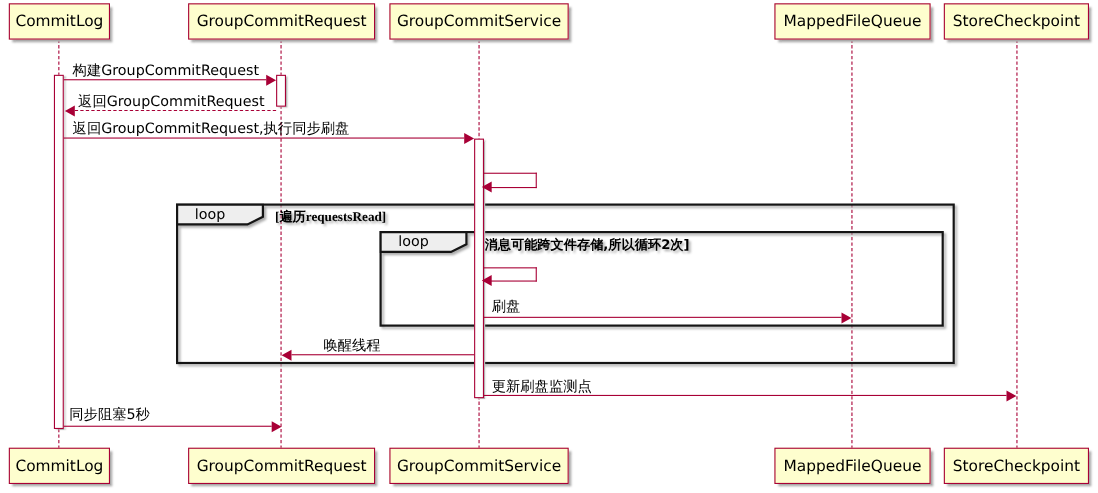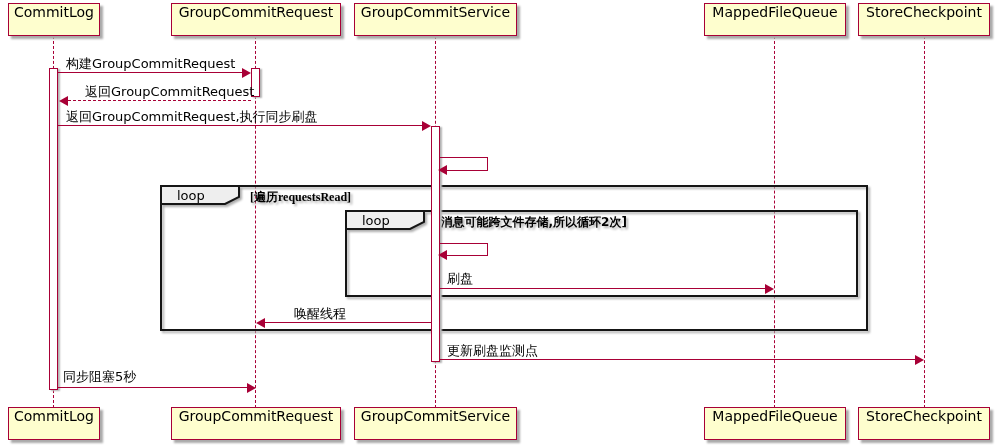--- a/index.html
+++ b/index.html
@@ -6,21 +6,21 @@
   .canvas{
     position:relative;width:998px;height:448px;background:#fff;overflow:hidden;
     font-family:"DejaVu Sans","Liberation Sans",sans-serif;color:#000;
   }
   
   .lifeline{position:absolute;top:36px;height:372px;width:0;border-left:1px dashed #A80036;z-index:1;}
   
   .pbox{
     position:absolute;height:33px;box-sizing:border-box;background:#FEFECE;
     border:1.5px solid #A80036;box-shadow:3px 3px 2px #aaaaaa;
-    display:flex;justify-content:center;
+    display:flex;align-items:center;justify-content:center;
     font-size:14px;color:#000;z-index:3;white-space:nowrap;
   }
   
   .act{
     position:absolute;width:9px;box-sizing:border-box;background:#ffffff;
     border:1px solid #A80036;box-shadow:2px 1px 1.5px #b5b5b5;z-index:6;
   }
   
   .frame{position:absolute;border:2px solid #151515;box-sizing:border-box;z-index:5;background:transparent;filter:drop-shadow(2.5px 2.5px 1px #adadad);}
   .tab{position:absolute;left:-2px;top:-2px;z-index:6;}
@@ -96,21 +96,21 @@
 
   <div class="act" style="left:49px;top:68px;height:322px;"></div>
   <div class="act" style="left:251px;top:68px;height:29px;"></div>
   <div class="act" style="left:431px;top:126px;height:236px;"></div>
 
   <span class="mlabel" style="left:66px;top:55px;">构建GroupCommitRequest</span>
   <div class="arrow" style="left:58px;top:72px;width:184px;">
       <span class="head-r"></span>
     </div>
 
-  <span class="mlabel" style="left:85px;top:83px;">返回GroupCommitRequest</span>
+  <span class="mlabel" style="left:71px;top:83px;">返回GroupCommitRequest</span>
   <div class="arrow dashed" style="left:68px;top:100px;width:183px;">
       <span class="head-l"></span>
     </div>
 
   <span class="mlabel" style="left:66px;top:108px;">返回GroupCommitRequest,执行同步刷盘</span>
   <div class="arrow" style="left:58px;top:125px;width:364px;">
       <span class="head-r"></span>
     </div>
 
   <div class="selfmsg" style="left:440px;top:157px;width:48px;height:14px;">

